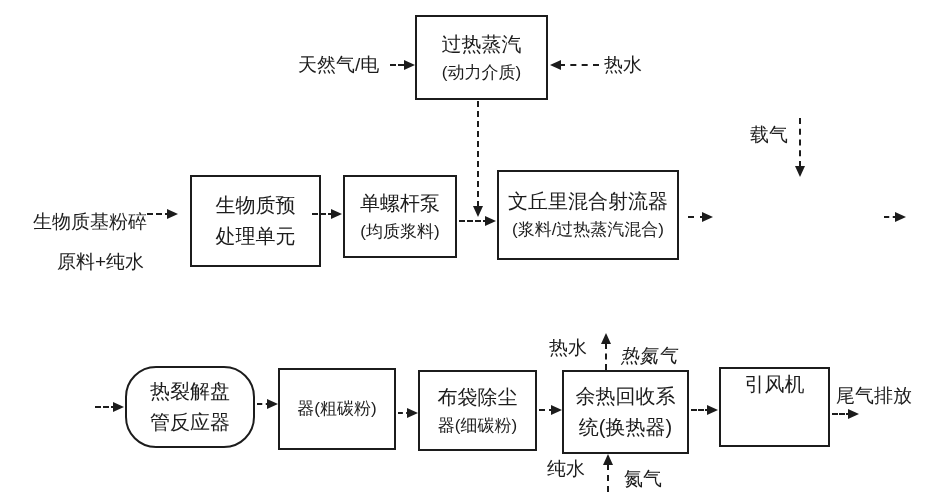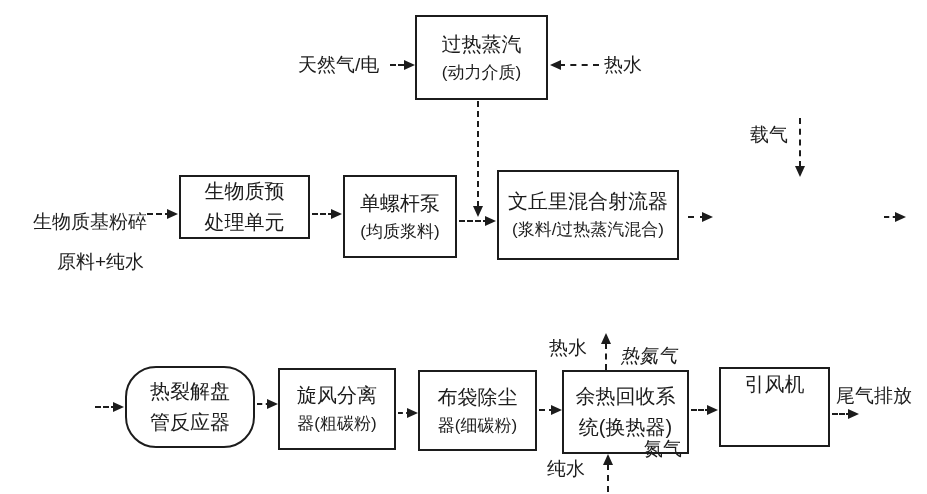--- a/index.html
+++ b/index.html
@@ -49,21 +49,21 @@
 
   <div class="vline" style="left:477px; top:101px; height:106px;"></div>
   <div class="arr arr-d" style="left:473px; top:206px;"></div>
 
   <div class="lbl" style="left:33px; top:211px;">生物质基粉碎</div>
   <div class="lbl" style="left:57px; top:251px;">原料+纯水</div>
 
   <div class="hline" style="left:147px; top:213px; width:24px;"></div>
   <div class="arr arr-r" style="left:167px; top:209px;"></div>
 
-  <div class="box" style="left:179px; top:175px; width:131px; height:64px;">
+  <div class="box" style="left:190px; top:175px; width:131px; height:92px;">
     <span>生物质预</span>
     <span>处理单元</span>
   </div>
 
   <div class="hline" style="left:312px; top:213px; width:22px;"></div>
   <div class="arr arr-r" style="left:331px; top:209px;"></div>
 
   <div class="box" style="left:343px; top:175px; width:114px; height:83px;">
     <span>单螺杆泵</span>
     <span class="sub">(均质浆料)</span>
@@ -93,21 +93,20 @@
 
   <div class="box" style="left:125px; top:366px; width:130px; height:82px;border-radius:31px;">
     <span>热裂解盘</span>
     <span>管反应器</span>
   </div>
 
   <div class="hline" style="left:257px; top:403px; width:14px;"></div>
   <div class="arr arr-r" style="left:267px; top:399px;"></div>
 
   <div class="box" style="left:278px; top:368px; width:118px; height:82px;">
-    <span>旋风分离</span>
     <span class="sub">器(粗碳粉)</span>
   </div>
 
   <div class="hline" style="left:398px; top:412px; width:13px;"></div>
   <div class="arr arr-r" style="left:407px; top:408px;"></div>
 
   <div class="box" style="left:418px; top:370px; width:119px; height:81px;">
     <span>布袋除尘</span>
     <span class="sub">器(细碳粉)</span>
   </div>
@@ -121,21 +120,21 @@
   <div class="lbl" style="left:620px; top:345px;font-style:italic;">热氮气</div>
 
   <div class="box" style="left:562px; top:370px; width:127px; height:84px;">
     <span>余热回收系</span>
     <span>统(换热器)</span>
   </div>
 
   <div class="lbl" style="left:547px; top:458px;">纯水</div>
   <div class="arr arr-u" style="left:603px; top:454px;"></div>
   <div class="vline" style="left:607px; top:464px; height:28px;"></div>
-  <div class="lbl" style="left:624px; top:438px;margin-left:20px;">氮气</div>
+  <div class="lbl" style="left:624px; top:468px;">氮气</div>
 
   <div class="hline" style="left:691px; top:409px; width:20px;"></div>
   <div class="arr arr-r" style="left:707px; top:405px;"></div>
 
   <div class="box top-align" style="left:719px; top:367px; width:111px; height:80px;">
     <span>引风机</span>
   </div>
 
   <div class="hline" style="left:832px; top:413px; width:20px;"></div>
   <div class="arr arr-r" style="left:848px; top:409px;"></div>

